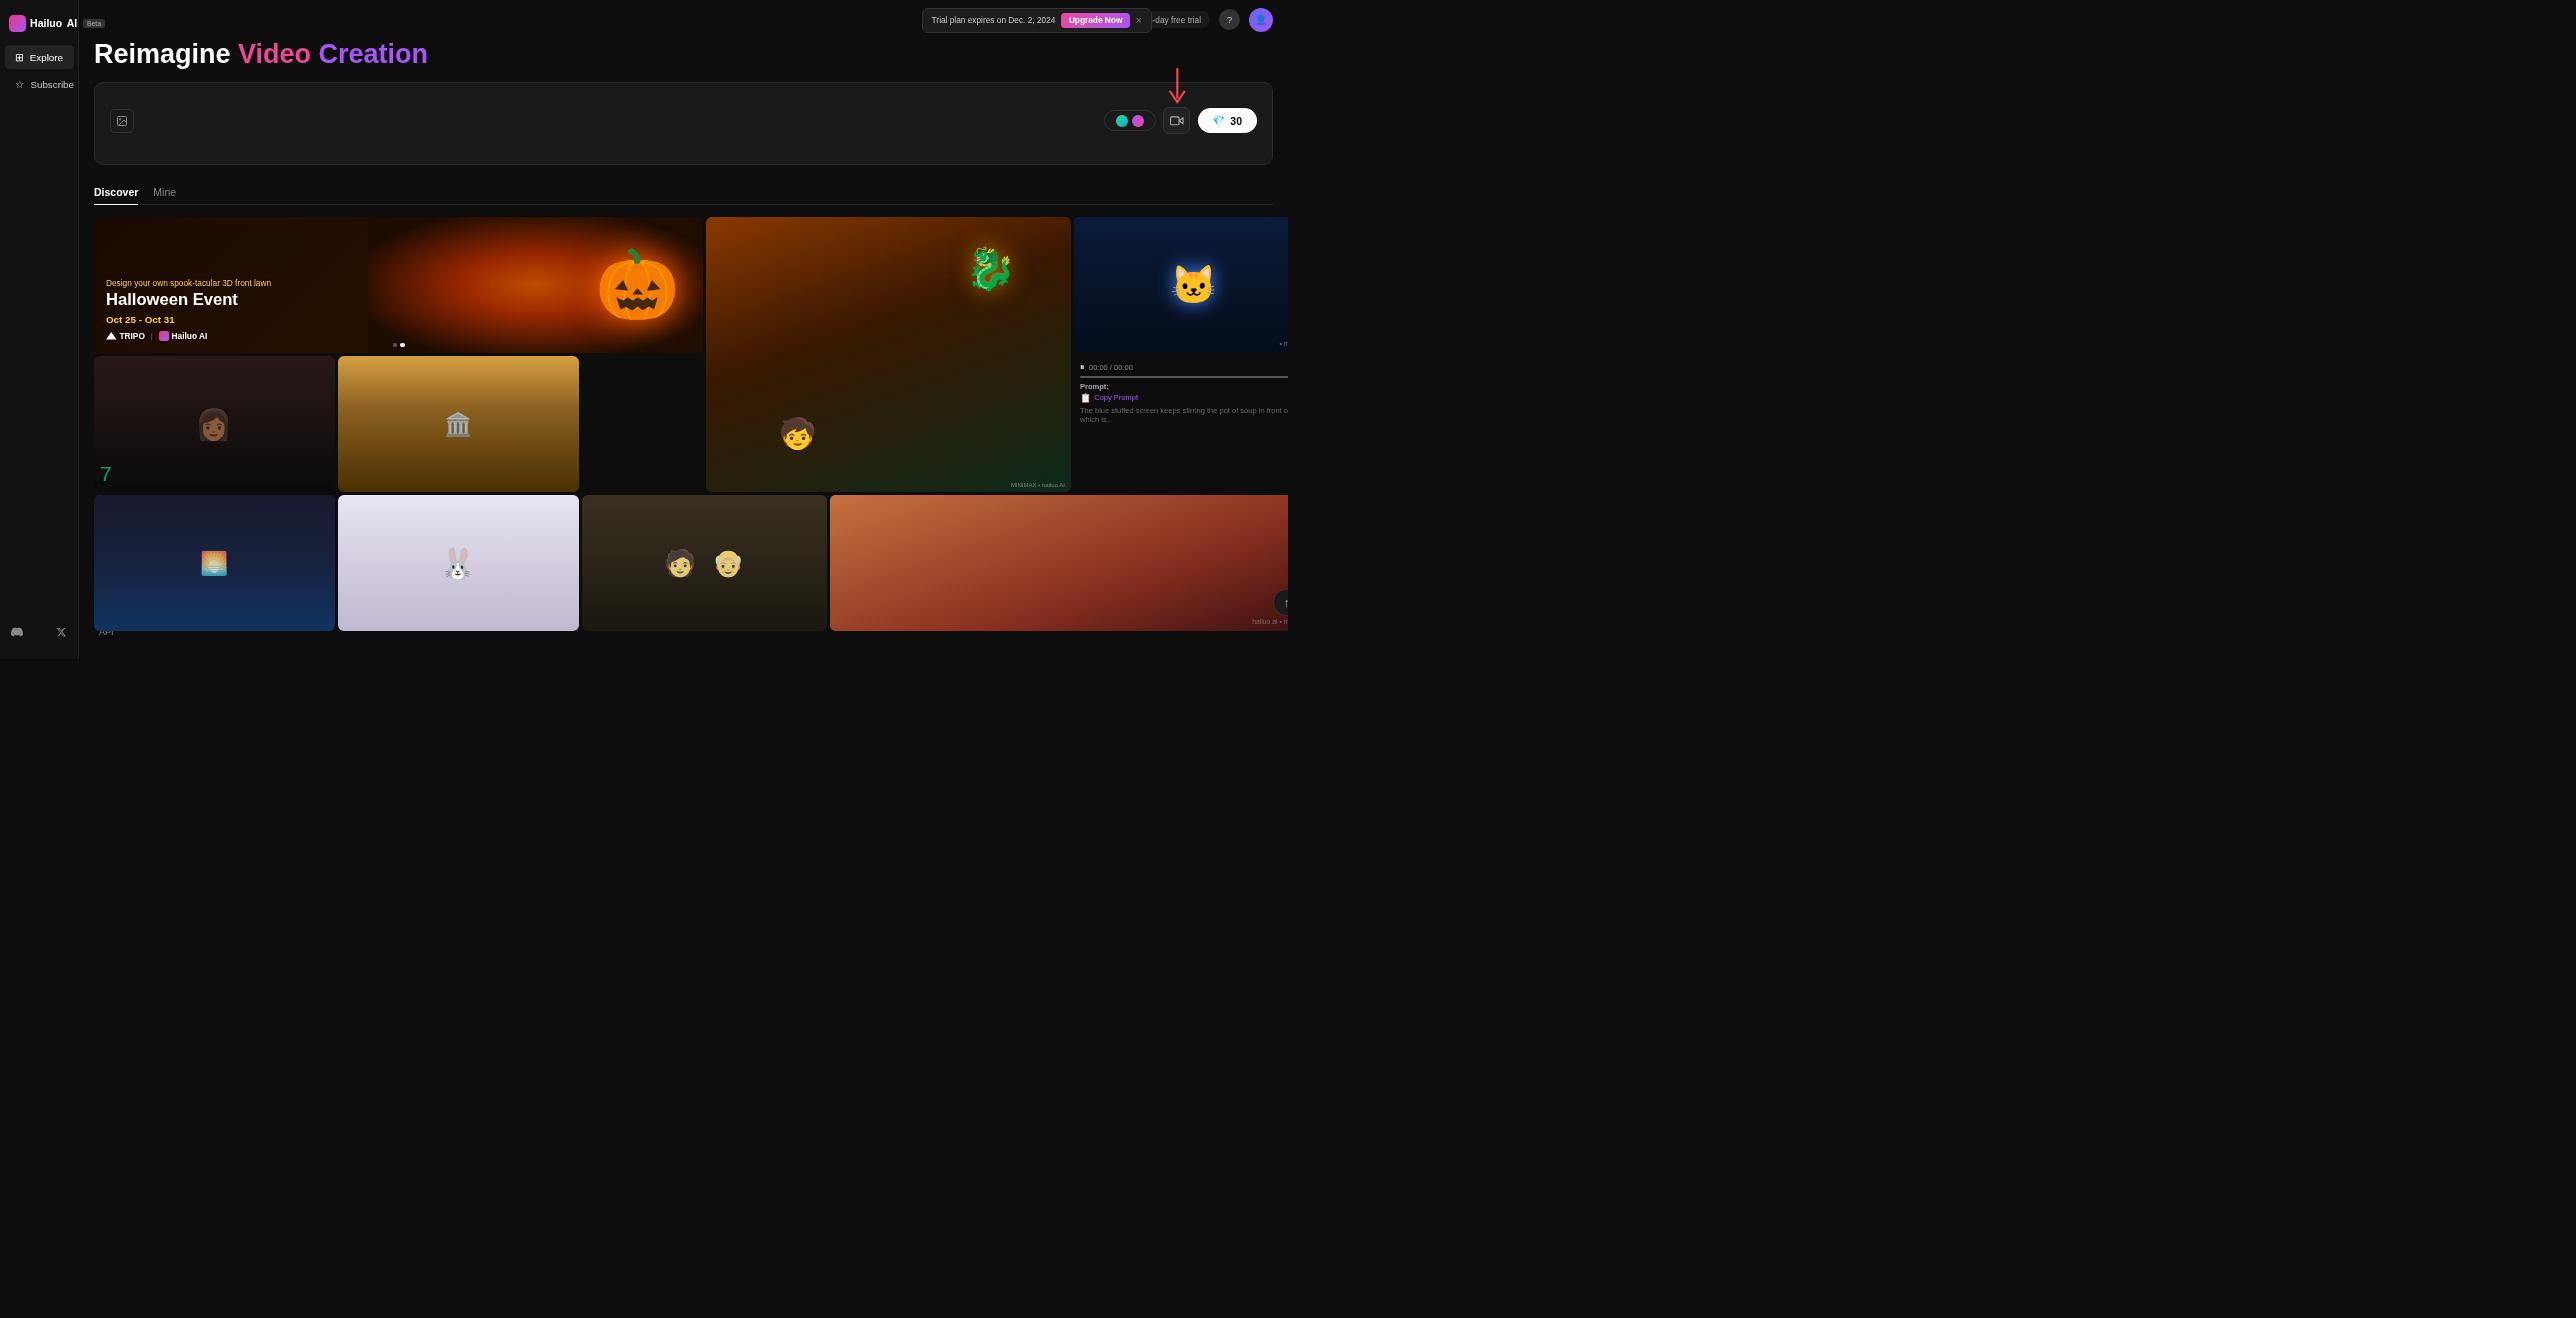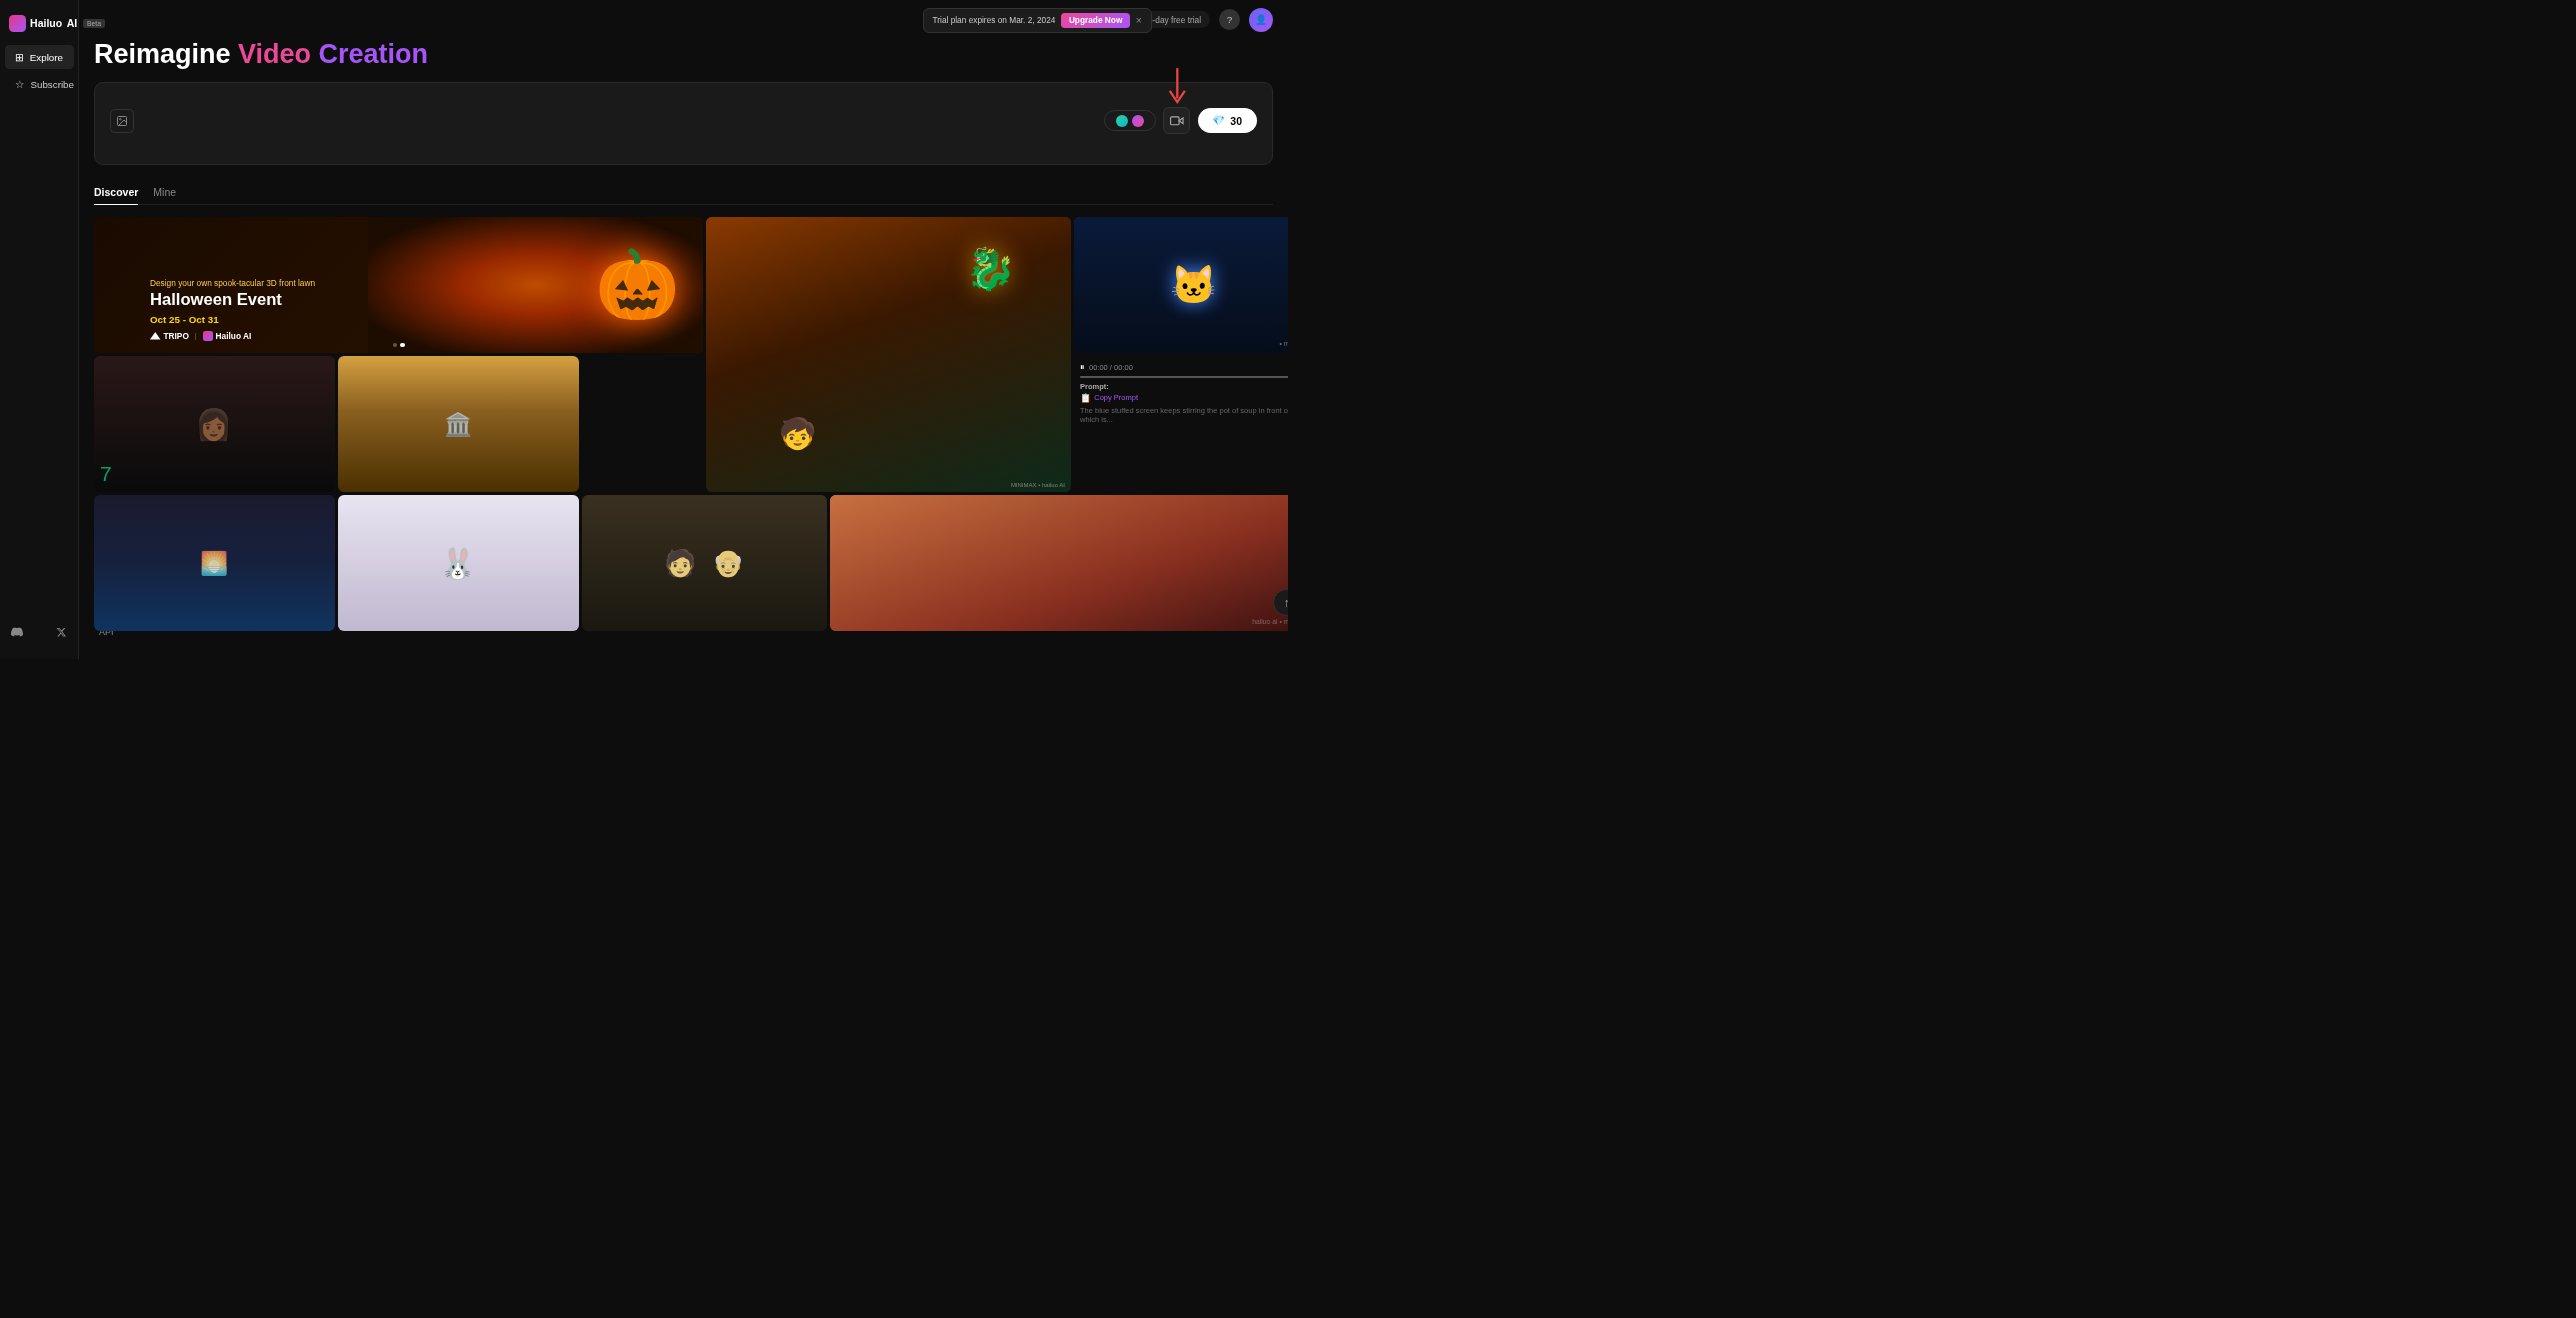--- a/index.html
+++ b/index.html
@@ -339,21 +339,20 @@
       position: absolute;
       right: 22.6px;
       top: 50%;
       transform: translateY(-50%);
       font-size: 68px;
       filter: drop-shadow(0 0 15px #ff6600);
     }
     .halloween-text {
       position: relative;
       z-index: 2;
-      margin-left: 44px;
     }
     .halloween-subtitle {
       font-size: 8.3px;
       color: #ffcc44;
       margin-bottom: 3px;
     }
     .halloween-title {
       font-size: 16.6px;
       font-weight: 800;
       color: #fff;
@@ -584,21 +583,21 @@
     </div>
     <span class="api-text">API</span>
   </div>
 </div>
 
 <div class="main">
 
   <div class="header">
 
     <div class="trial-banner">
-      <span style="font-size:8.3px;color:#ccc;">Trial plan expires on Mar. 2, 2024</span>
+      <span style="font-size:8.3px;color:#ccc;">Trial plan expires on Dec. 2, 2024</span>
       <button class="upgrade-btn">Upgrade Now</button>
       <span class="close-banner">×</span>
     </div>
 
     <div class="credits-area">
       <span style="color:#c084fc;font-size:9px;">●</span>
       <span style="color:#06b6d4;font-size:9px;">●</span>
       <span style="color:#888;font-size:8.3px;margin: 0 1.5px;">∞</span>
       <span class="trial-badge">3-day free trial</span>
     </div>

